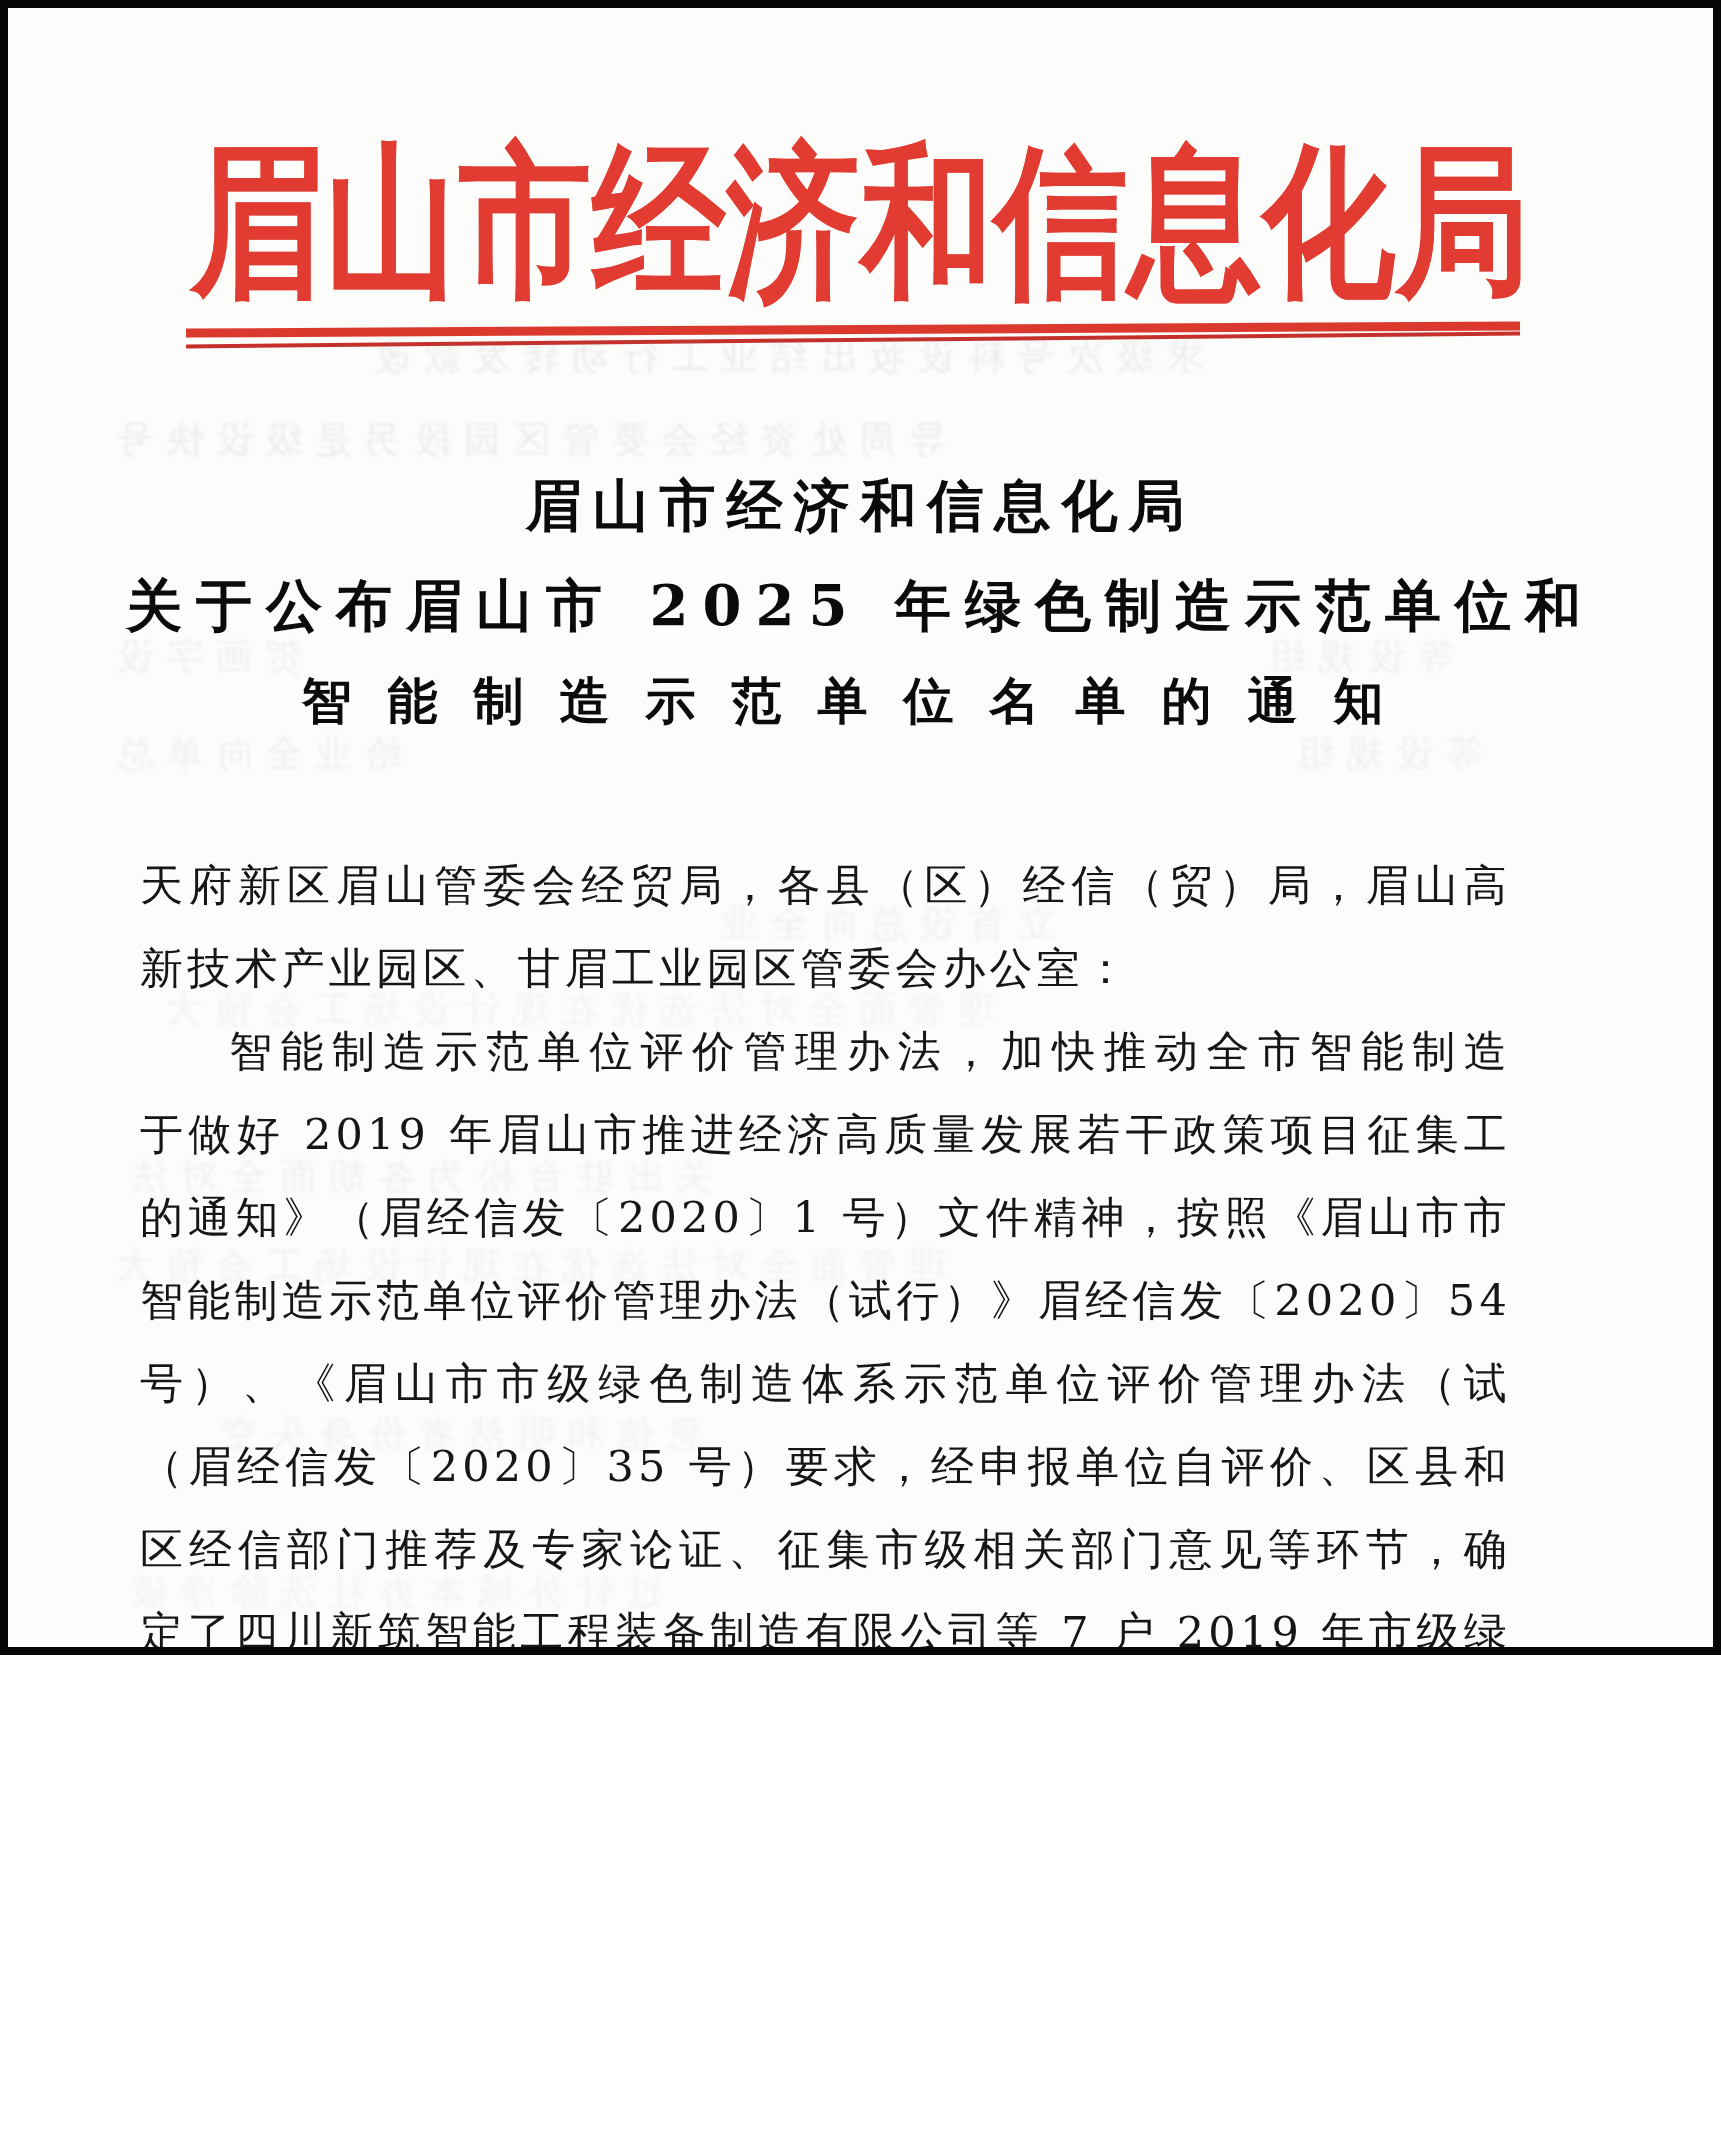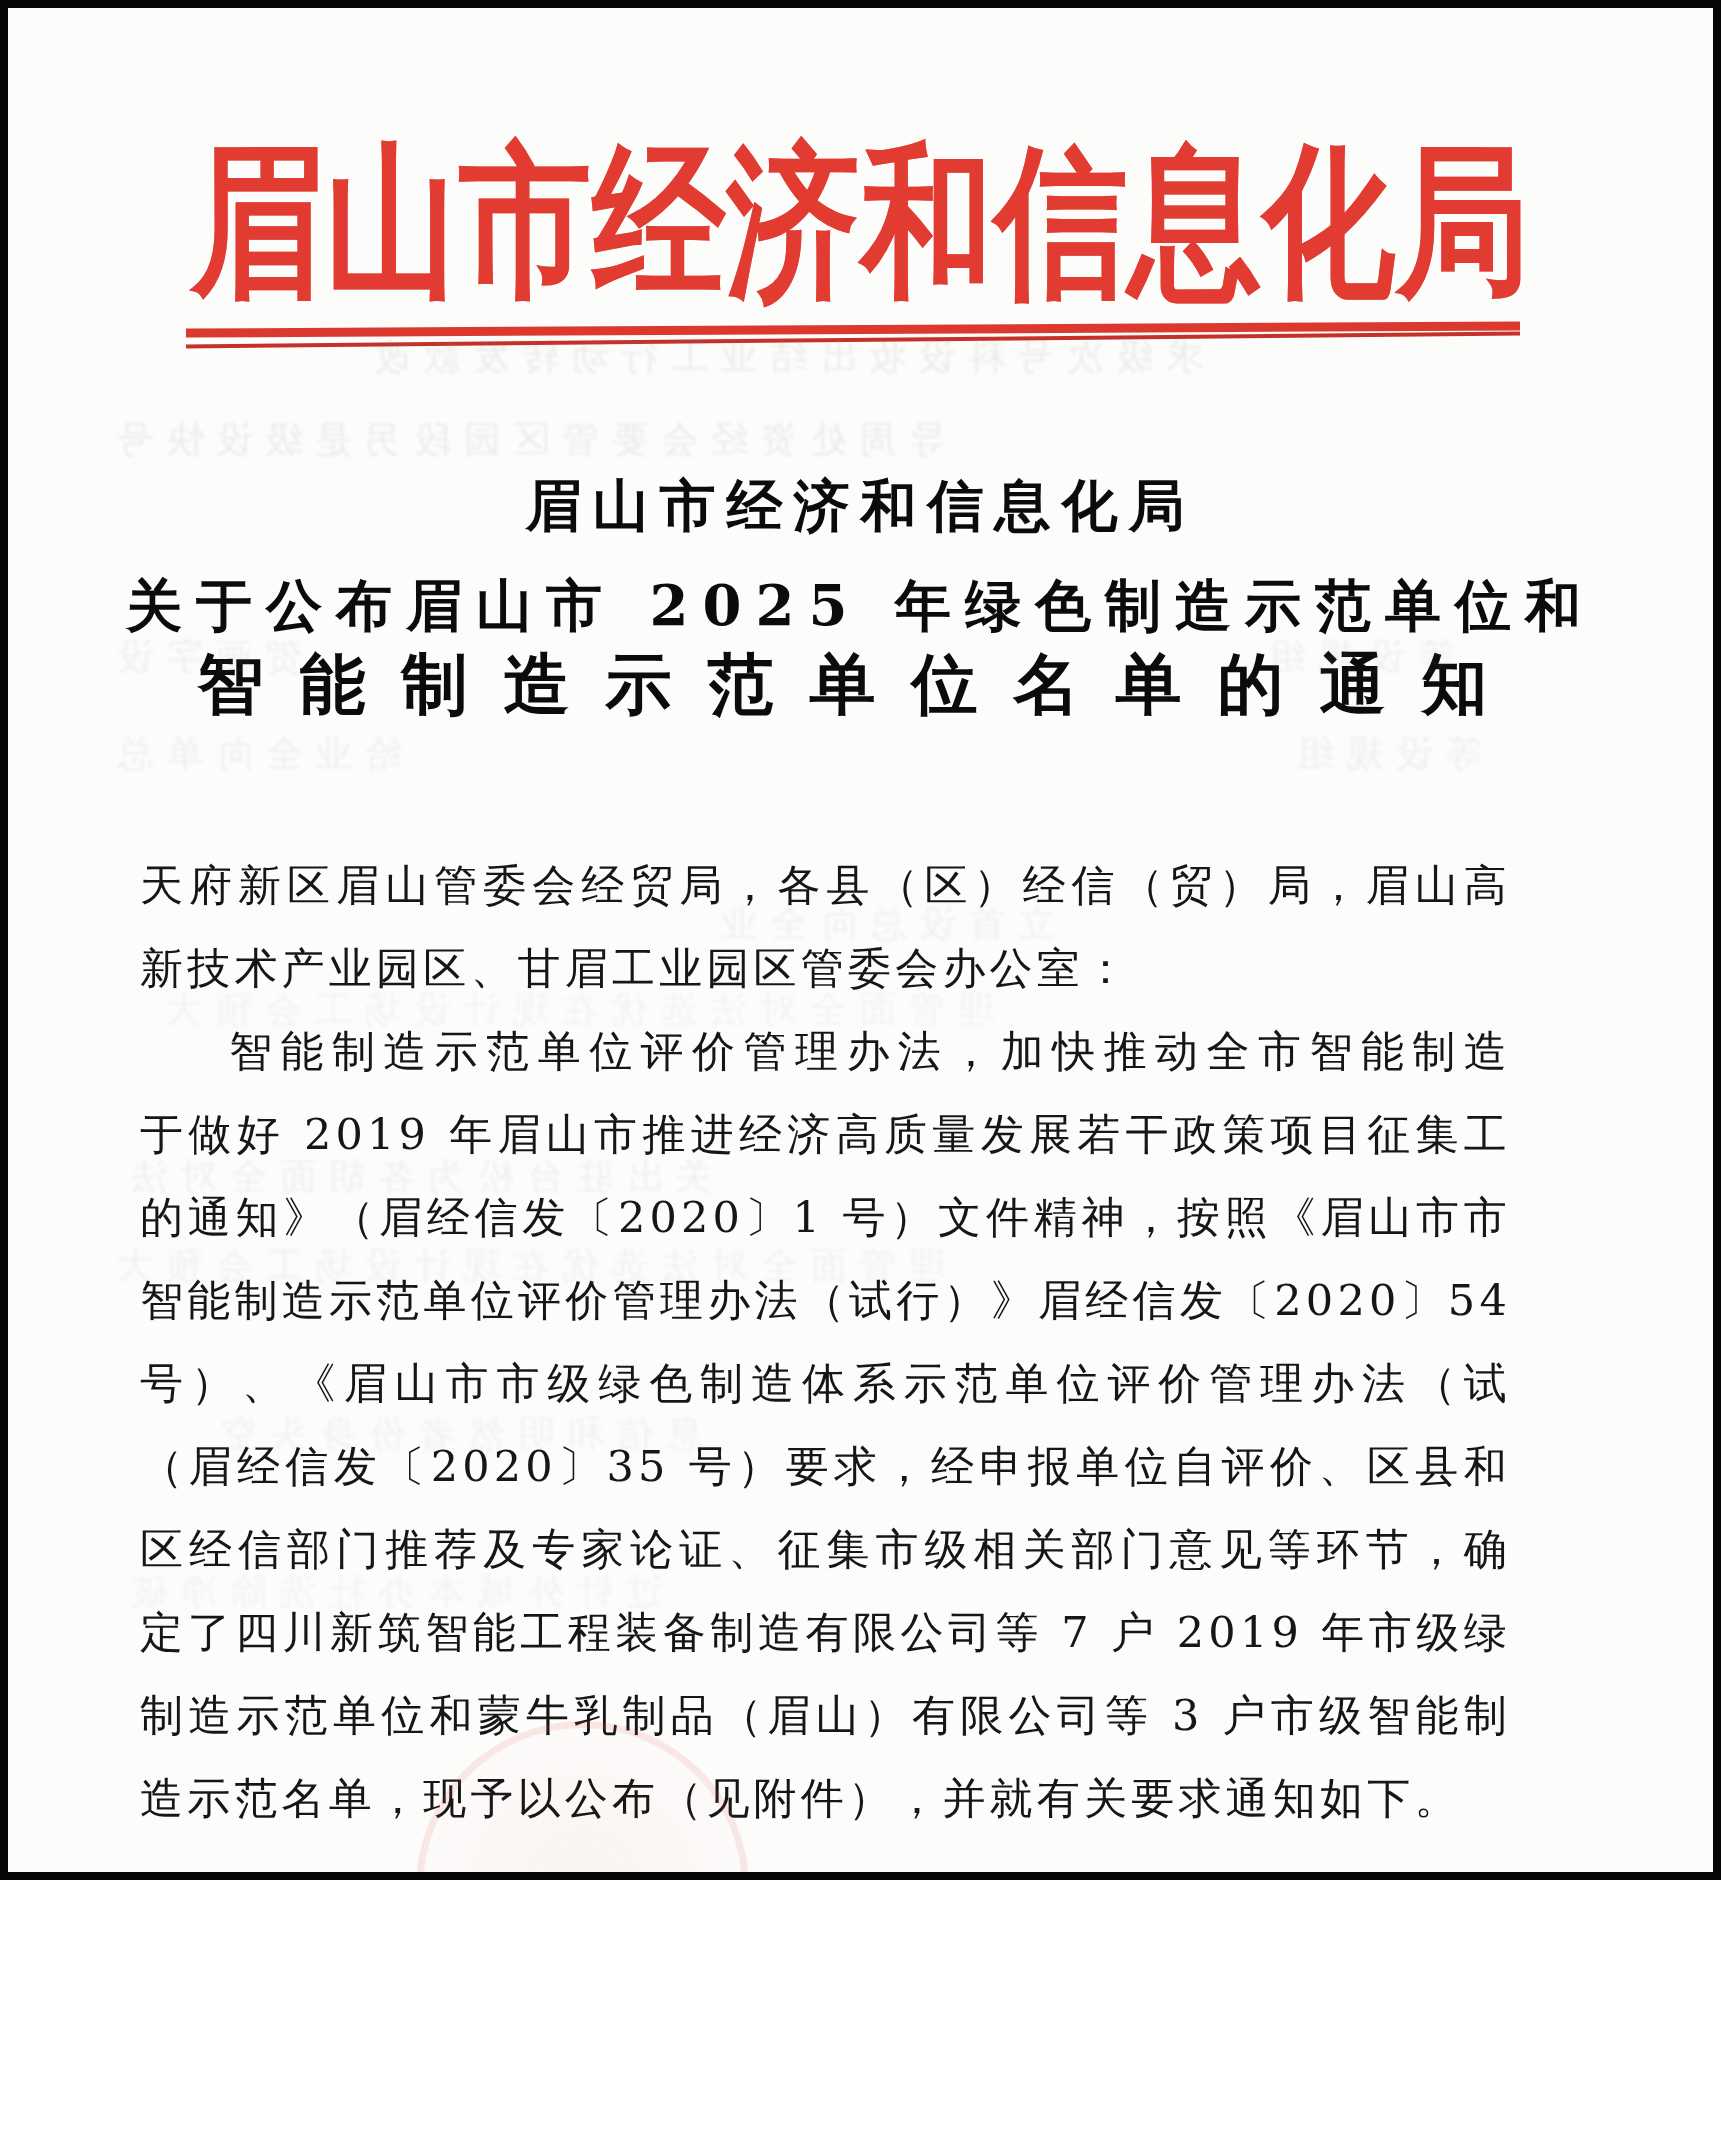--- a/index.html
+++ b/index.html
@@ -4,21 +4,21 @@
 <title>Scanned Notice</title>
 <style>
   html, body {
     margin: 0;
     padding: 0;
     background: #ffffff;
   }
   .page {
     position: relative;
     width: 1721px;
-    height: 1880px;
+    height: 1655px;
     background: var(--paper, #fcfcfb);
     overflow: hidden;
     font-family: "DejaVu Serif", "Liberation Serif", serif;
   }
   .frame {
     position: absolute;
     inset: 0;
     border: 8.3px solid var(--frame, #060606);
     pointer-events: none;
     z-index: 50;
@@ -55,21 +55,21 @@
     position: absolute;
     left: 0;
     right: 0;
     text-align: center;
     color: var(--title-ink, #0b0b0b);
     font-weight: 700;
     white-space: nowrap;
   }
   .t1 { top: 469px; font-size: 56px; letter-spacing: 11px; }
   .t2 { top: 569px; font-size: 56px; letter-spacing: 14px; }
-  .t3 { top: 640px; font-size: 66px; letter-spacing: 36px; font-family: Liberation Serif, serif; }
+  .t3 { top: 668px; font-size: 50px; letter-spacing: 36px; font-family: Liberation Serif, serif; }
   
   .body-block {
     position: absolute;
     left: 140px;
     top: 844px;
     width: 1371px;
     color: var(--body-ink, #161616);
     font-size: 43px;
     letter-spacing: 4.2px;
   }

